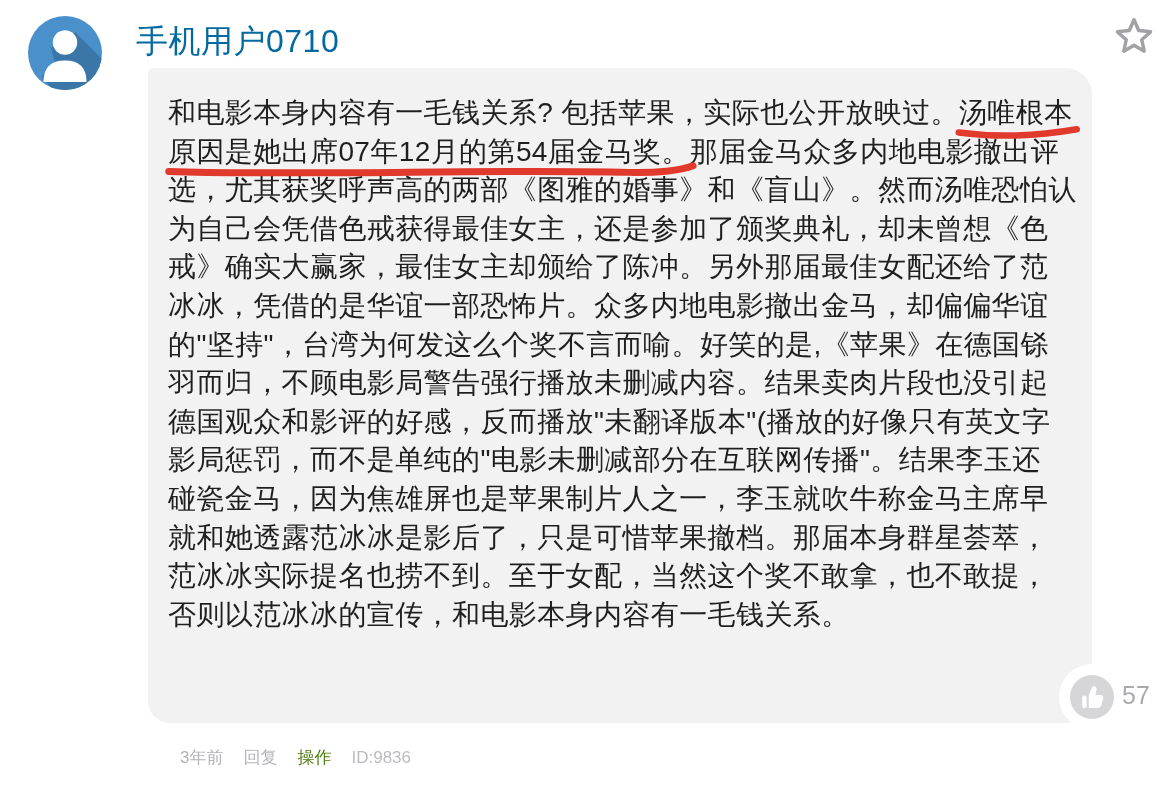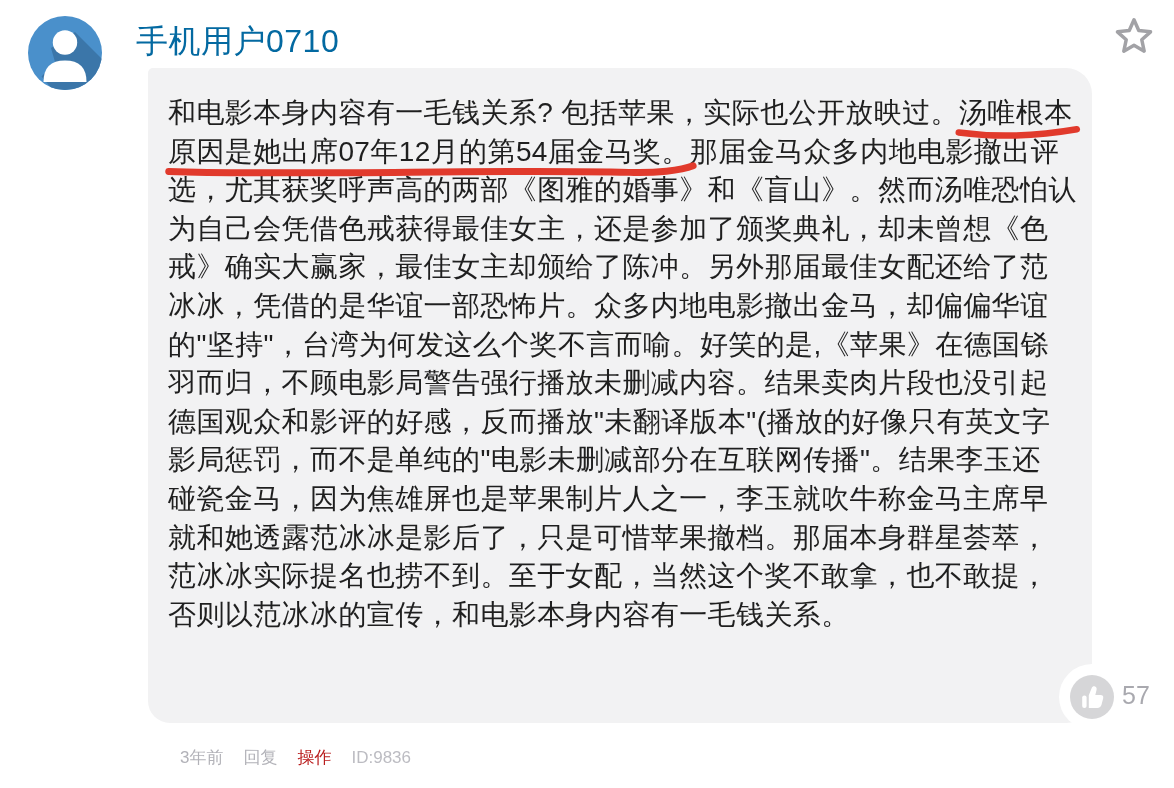--- a/index.html
+++ b/index.html
@@ -21,21 +21,21 @@
 
   .like-notch{position:absolute;left:1059px;top:664px;width:66px;height:66px;
               background:#ffffff;border-radius:50%;}
   .like-btn{position:absolute;left:1070px;top:675px;width:44px;height:44px;
             border-radius:50%;background:#d6d6d8;cursor:pointer;}
   .like-count{position:absolute;left:1122px;top:681px;font-size:25px;color:#a9a9af;}
 
   .footer{position:absolute;left:140px;top:746px;display:flex;gap:20px;
           align-items:center;font-size:17px;margin-left:40px;}
   .footer .dim{color:#b2b2b8;}
-  .footer .action{color:#b91c1c;cursor:pointer;}
+  .footer .action{color:#4d7c0f;cursor:pointer;}
   .footer .cid{color:#bcbcc2;}
 </style>
 </head>
 <body>
 
 <div class="page">
 
   <div class="avatar">
     <svg width="74" height="74" viewBox="0 0 74 74">
       <defs>

